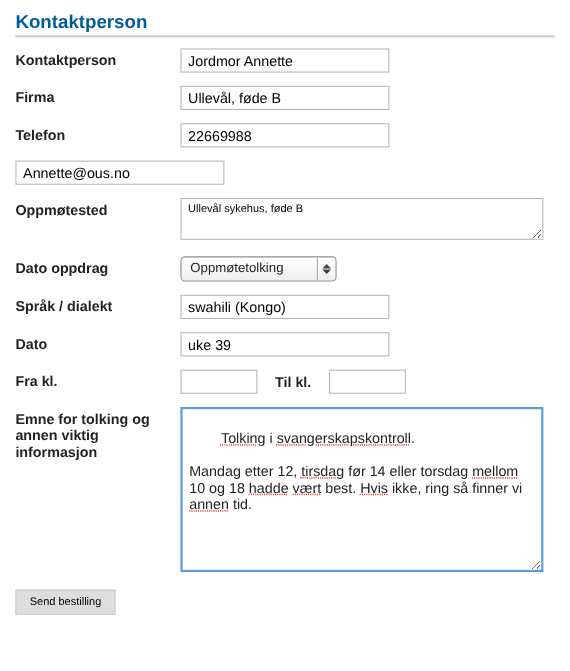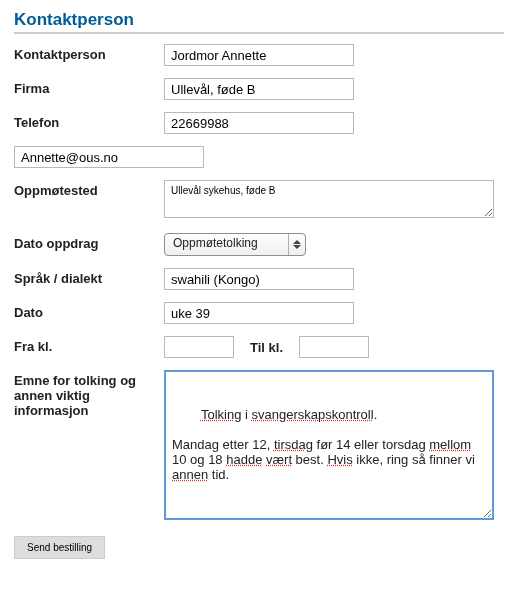--- a/index.html
+++ b/index.html
@@ -191,21 +191,21 @@
       <input type="text" class="txt-short" value="" style="">
       <span class="midlabel">Til kl.</span>
       <input type="text" class="txt-short" value="" style="">
     </div>
   </div>
 
   <div class="row">
     <div class="label">Emne for tolking og annen viktig informasjon</div>
     <div class="field">
       <div class="subject-wrap">
-        <div id="subject-editor" class="subject-text" contenteditable="true" style="width: 330px; height: 150px; border: 2px solid rgb(91, 157, 217); padding: 20px 6px; box-sizing: border-box; overflow: auto; white-space: pre-wrap; background: rgb(255, 255, 255); resize: both;">
+        <div id="subject-editor" class="subject-text" contenteditable="true" style="width: 330px; height: 150px; border: 2px solid rgb(91, 157, 217); padding: 4px 6px; box-sizing: border-box; overflow: auto; white-space: pre-wrap; background: rgb(255, 255, 255); resize: both;">
         <span class="misspell">Tolking</span> i <span class="misspell">svangerskapskontroll</span>.<br><br>Mandag etter 12, <span class="misspell">tirsdag</span> før 14 eller torsdag <span class="misspell">mellom</span> 10 og 18 <span class="misspell">hadde</span> <span class="misspell">vært</span> best. <span class="misspell">Hvis</span> ikke, ring så finner vi <span class="misspell">annen</span> tid.</div>
       </div>
     </div>
   </div>
 
   <div class="submit-row">
     <button class="submit">Send bestilling</button>
   </div>
 
 </div>

